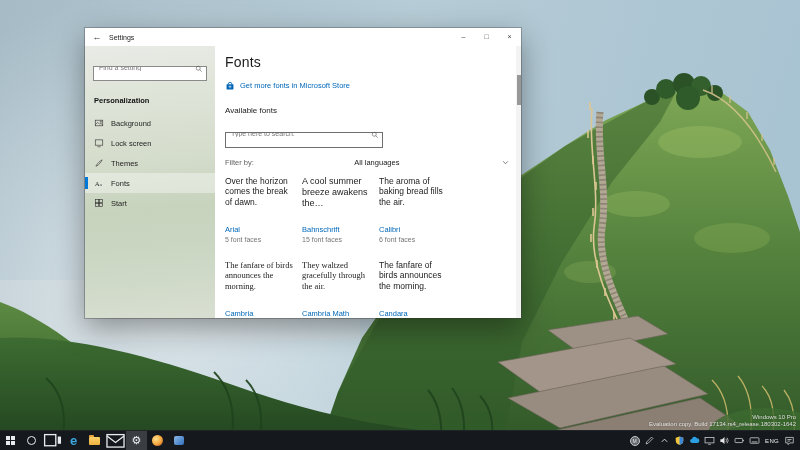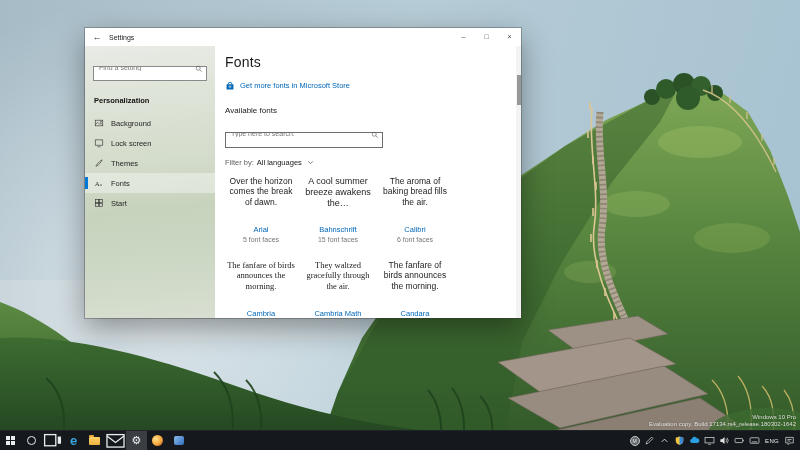--- a/index.html
+++ b/index.html
@@ -38,26 +38,26 @@
   input::placeholder { color:#767676; }
   .side-search svg, .searchbox svg { position:absolute; right:4px; top:50%; transform:translateY(-50%); width:8px; height:8px; }
   .side-section { font-size:7.5px; font-weight:700; color:#101010; padding:9px 0 8px 9px; }
 
   .main { flex:1; background:#fff; padding:8px 12px 0 10px; overflow:hidden; }
   .page-title { font-size:14px; font-weight:400; color:#1a1a1a; letter-spacing:0.2px; }
   .store-link { margin-top:11px; display:flex; align-items:flex-start; gap:5px; font-size:7.5px; color:#0067b8; cursor:pointer; }
   .section-title { margin-top:15px; font-size:8px; color:#1a1a1a; }
   .searchbox { margin-top:7px; width:158px; position:relative; }
   .searchbox input { height:16px; border-color:#6e6e6e; }
-  .filter-row { margin-top:10px; display:flex; align-items:center; gap:3px; font-size:7.5px; }
+  .filter-row { margin-top:10px; display:flex; align-items:center; gap:3px; font-size:7.5px;justify-content:space-between; }
   .flabel { color:#5f5f5f; }
   .fvalue { color:#191919; }
   .filter-row svg { width:7px; height:7px; margin-left:2px; }
 
-  .font-grid { margin-top:9px; display:grid; grid-template-columns:repeat(3,72px); column-gap:5px; row-gap:17px;text-align:center; }
+  .font-grid { margin-top:9px; display:grid; grid-template-columns:repeat(3,72px); column-gap:5px; row-gap:17px; }
   .sample { height:46px; overflow:hidden; font-size:8.5px; line-height:10.5px; color:#1c1c1c; }
   .s-bahn { font-weight:400; font-size:9px; line-height:11px; }
   .s-serif { font-family:"Liberation Serif", serif; }
   .fname { display:block; margin-top:3px; font-size:7.5px; color:#0067b8; text-decoration:none; }
   .faces { margin-top:2px; font-size:7px; color:#767676; }
 
   .scrollbar { position:absolute; right:0; top:0; bottom:0; width:5px; background:#f3f3f3; }
   .scroll-thumb { position:absolute; left:0.5px; top:29px; width:4px; height:30px; background:#989898; }
 
   

